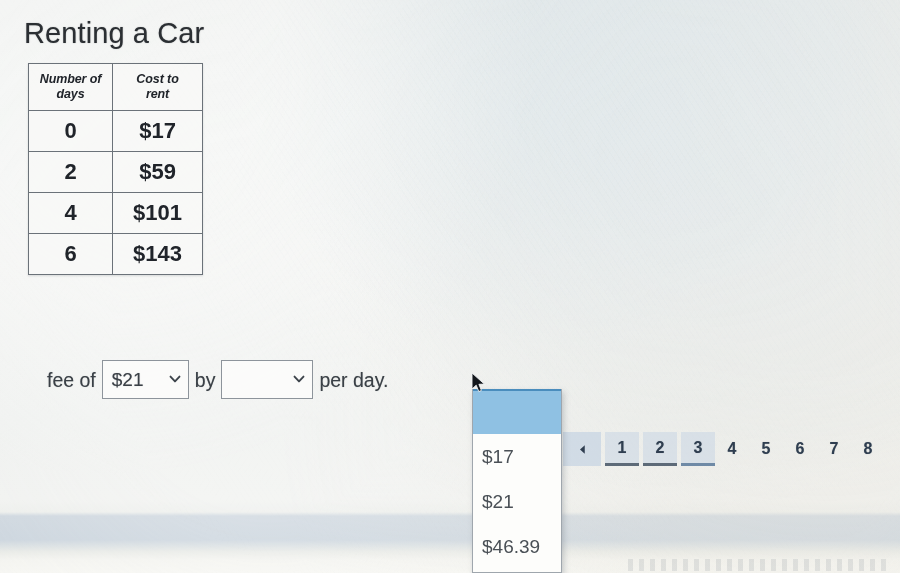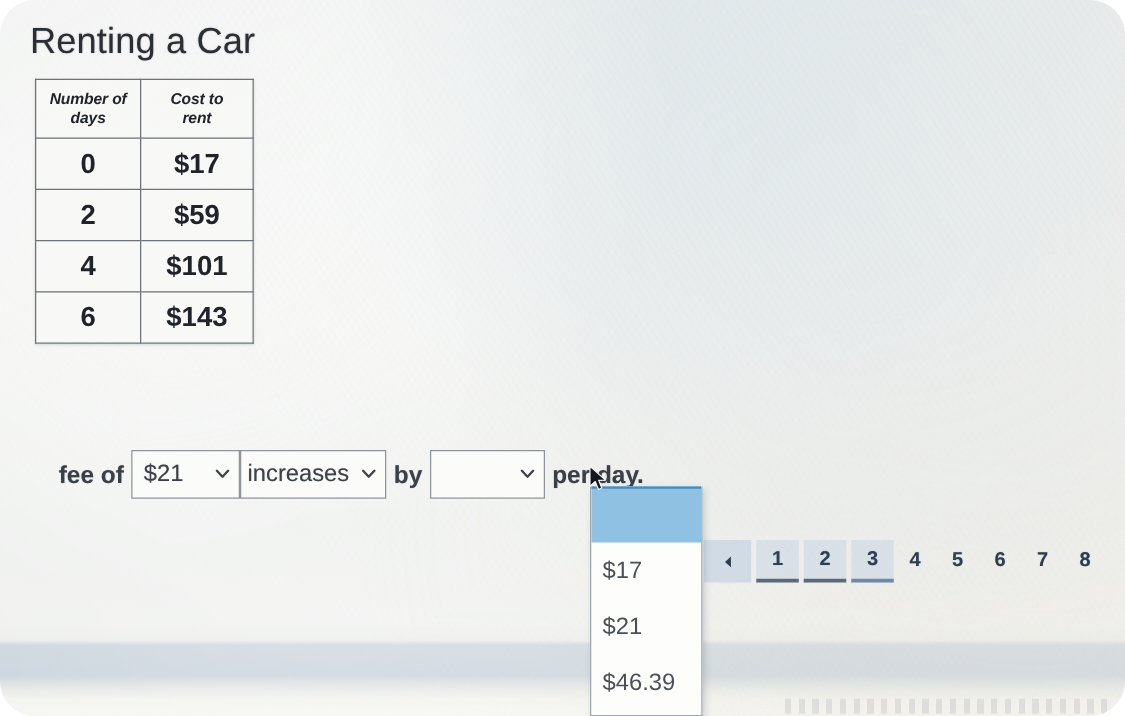--- a/index.html
+++ b/index.html
@@ -22,21 +22,20 @@
         #eff1ef 120px,
         #f1f2f0 260px,
         #eef0ee 420px,
         #f0f1ef 500px,
         #eceeeb 512px,
         #ccd5dd 516px,
         #c9d3dc 540px,
         #e8eae6 552px,
         #f3f3ef 560px,
         #f6f6f2 573px);
-    border-radius: 28px;
   }
   
   #grain {
     position: absolute;
     inset: 0;
     pointer-events: none;
     opacity: .55;
     background-image:
       radial-gradient(circle at 12% 8%, rgba(255,255,255,.75) 0 18%, rgba(255,255,255,0) 45%),
       radial-gradient(circle at 78% 14%, rgba(216,228,236,.55) 0 16%, rgba(255,255,255,0) 50%),
@@ -120,21 +119,21 @@
     left: 47px;
     top: 298px;
   }
   #prompt-line2 {
     left: 47px;
     top: 360px;
     display: flex;
     align-items: center;
     gap: 0;
   }
-  #prompt-line2 .word { margin: 0 6px; font-weight: bold; }
+  #prompt-line2 .word { margin: 0 6px; }
   #prompt-line2 .word:first-child { margin-left: 0; }
 
   
   .select {
     position: relative;
     display: inline-flex;
     align-items: center;
     box-sizing: border-box;
     height: 39px;
     border: 1.6px solid #8d949b;
@@ -306,28 +305,20 @@
     <span class="select" id="select-fee">
       <span>$21</span>
       <span class="caret">
         <svg viewBox="0 0 12 12" width="12" height="12" aria-hidden="true">
           <path d="M1.5 3.6 L6 8.4 L10.5 3.6" fill="none" stroke="#3d444b" stroke-width="1.9" stroke-linecap="round" stroke-linejoin="round"></path>
         </svg>
       </span>
     </span>
 
 
-    <span class="select" id="select-trend">
-      <span>increases</span>
-      <span class="caret">
-        <svg viewBox="0 0 12 12" width="12" height="12" aria-hidden="true">
-          <path d="M1.5 3.6 L6 8.4 L10.5 3.6" fill="none" stroke="#3d444b" stroke-width="1.9" stroke-linecap="round" stroke-linejoin="round"></path>
-        </svg>
-      </span>
-    </span>
 
     <span class="word">by</span>
 
     <span class="select" id="select-rate">
       <span></span>
       <span class="caret">
         <svg viewBox="0 0 12 12" width="12" height="12" aria-hidden="true">
           <path d="M1.5 3.6 L6 8.4 L10.5 3.6" fill="none" stroke="#3d444b" stroke-width="1.9" stroke-linecap="round" stroke-linejoin="round"></path>
         </svg>
       </span>

